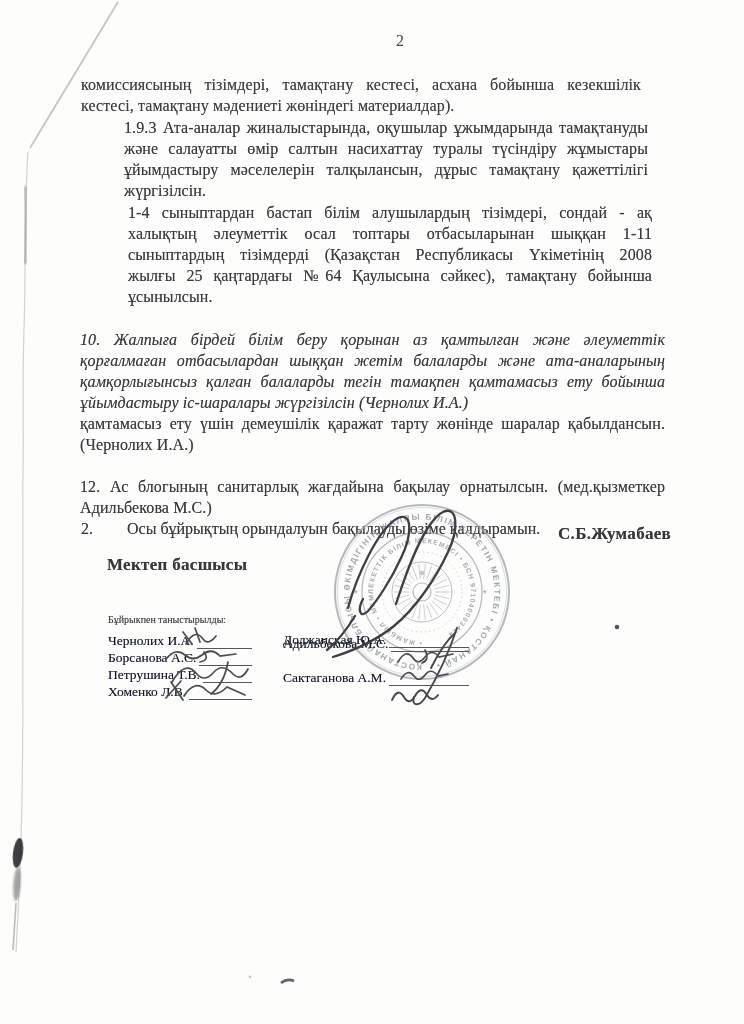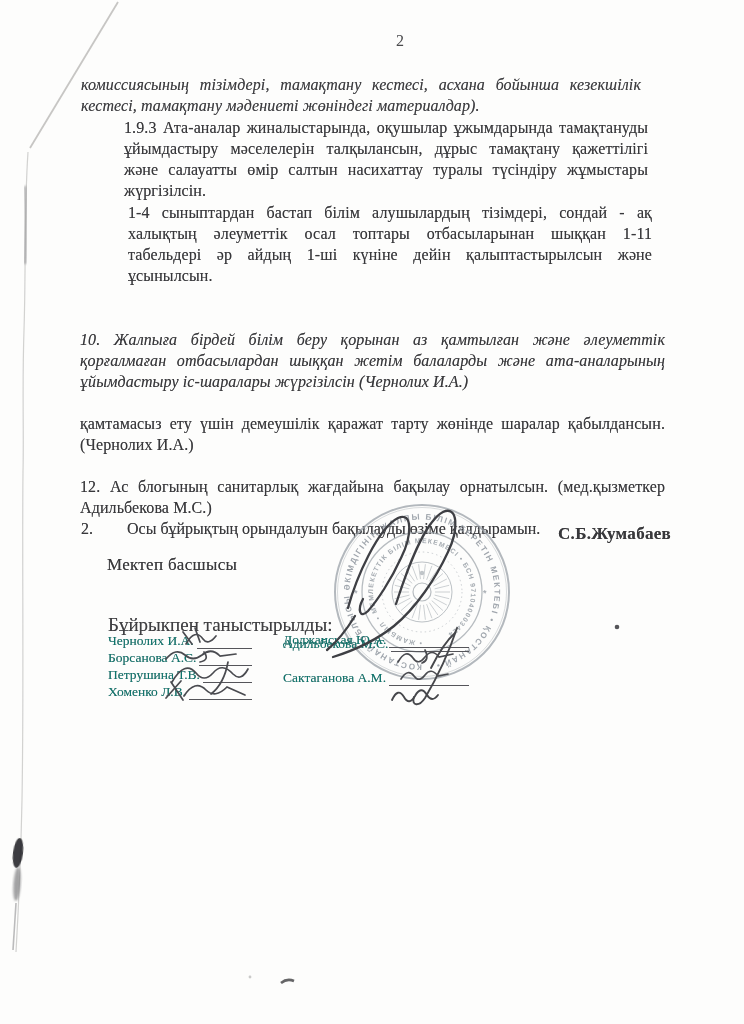--- a/index.html
+++ b/index.html
@@ -11,34 +11,34 @@
   }
   
   .tblock{position:absolute;font-size:16px;letter-spacing:.1px;}
   .tblock .line{
     height:21px;line-height:21px;
     text-align:justify;text-align-last:justify;
     white-space:normal;overflow:visible;
     text-shadow:0 0 .5px rgba(55,55,58,.55);
   }
   .tblock .line.last{text-align-last:left;}
-  .italic{font-style:italic;color:#3d3d40;}
+  .italic{color:#3d3d40;}
   .pagenum{position:absolute;left:396px;top:32px;font-size:16px;color:#4a4a4c;}
   .p2line{position:absolute;left:81px;top:518px;font-size:16px;height:21px;line-height:21px;
           text-shadow:0 0 .5px rgba(55,55,58,.55);}
   .p2line .num{display:inline-block;width:46px;}
   
-  .role{position:absolute;left:107px;top:555px;font-size:17px;font-weight:normal;letter-spacing:.3px;
+  .role{position:absolute;left:107px;top:555px;font-size:17px;font-weight:bold;letter-spacing:.3px;
         text-shadow:0 0 .5px rgba(40,40,42,.6);}
   .director{position:absolute;left:558px;top:524px;font-size:17px;font-weight:bold;letter-spacing:.3px;
         text-shadow:0 0 .5px rgba(40,40,42,.6);}
   
-  .fam-header{position:absolute;left:108px;top:614px;font-size:19px;color:#3f3f42;
+  .fam-header{position:absolute;left:108px;top:614px;font-size:10px;color:#3f3f42;
         text-shadow:0 0 .4px rgba(60,60,62,.5);}
-  .sig-row{position:absolute;display:flex;align-items:flex-end;font-size:13.5px;color:#0f766e;
+  .sig-row{position:absolute;display:flex;align-items:flex-end;font-size:13.5px;color:#0f172a;
         height:16px;line-height:16px;text-shadow:0 0 .4px rgba(60,60,62,.5);}
   .sig-row .name{white-space:nowrap;padding-right:3px;}
   .sig-row .sigline{flex:1 1 auto;border-bottom:1.1px solid #55555a;height:13px;}
   .col-left{left:108px;width:144px;}
   .col-right{left:283px;width:186px;}
   
   .stamp{position:absolute;left:330px;top:500px;width:184px;height:184px;opacity:.88;}
   .stamp text{font-family:"Liberation Sans",sans-serif;font-weight:bold;}
   
   .overlay{position:absolute;left:0;top:0;width:744px;height:1024px;pointer-events:none;z-index:6;}
@@ -50,35 +50,37 @@
 
   <div class="pagenum">2</div>
 
   <div class="tblock italic" style="left:81px;top:74px;width:560px;">
     <div class="line">комиссиясының тізімдері, тамақтану кестесі, асхана бойынша кезекшілік</div>
     <div class="line last">кестесі, тамақтану мәдениеті жөніндегі материалдар).</div>
   </div>
 
   <div class="tblock" style="left:124px;top:117px;width:524px;">
     <div class="line">1.9.3 Ата-аналар жиналыстарында, оқушылар ұжымдарында тамақтануды</div>
+    <div class="line">және салауатты өмір салтын насихаттау туралы түсіндіру жұмыстары</div>
     <div class="line">ұйымдастыру мәселелерін талқылансын, дұрыс тамақтану қажеттілігі</div>
-    <div class="line">және салауатты өмір салтын насихаттау туралы түсіндіру жұмыстары</div>
     <div class="line last">жүргізілсін.</div>
   </div>
 
   <div class="tblock" style="left:128px;top:202px;width:524px;">
     <div class="line">1-4 сыныптардан бастап білім алушылардың тізімдері, сондай - ақ</div>
     <div class="line">халықтың әлеуметтік осал топтары отбасыларынан шыққан 1-11</div>
-    <div class="line">табельдері әр айдың 1-ші күніне дейін қалыптастырылсын және</div>
+    <div class="line">сыныптардың тізімдерді (Қазақстан Республикасы Үкіметінің 2008</div>
+    <div class="line">жылғы 25 қаңтардағы №64 Қаулысына сәйкес), тамақтану бойынша</div>
     <div class="line last">ұсынылсын.</div>
   </div>
 
   <div class="tblock" style="left:80px;top:329px;width:585px;font-style:italic;">
     <div class="line">10. Жалпыға бірдей білім беру қорынан аз қамтылған және әлеуметтік</div>
     <div class="line">қорғалмаған отбасылардан шыққан жетім балаларды және ата-аналарының</div>
+    <div class="line">қамқорлығынсыз қалған балаларды тегін тамақпен қамтамасыз ету бойынша</div>
     <div class="line last">ұйымдастыру іс-шаралары жүргізілсін (Чернолих И.А.)</div>
   </div>
 
   <div class="tblock" style="left:80px;top:413px;width:585px;">
     <div class="line">қамтамасыз ету үшін демеушілік қаражат тарту жөнінде шаралар қабылдансын.</div>
     <div class="line last"> (Чернолих И.А.)</div>
   </div>
 
   <div class="tblock" style="left:80px;top:476px;width:585px;">
     <div class="line">12. Ас блогының санитарлық жағдайына бақылау орнатылсын. (мед.қызметкер</div>

